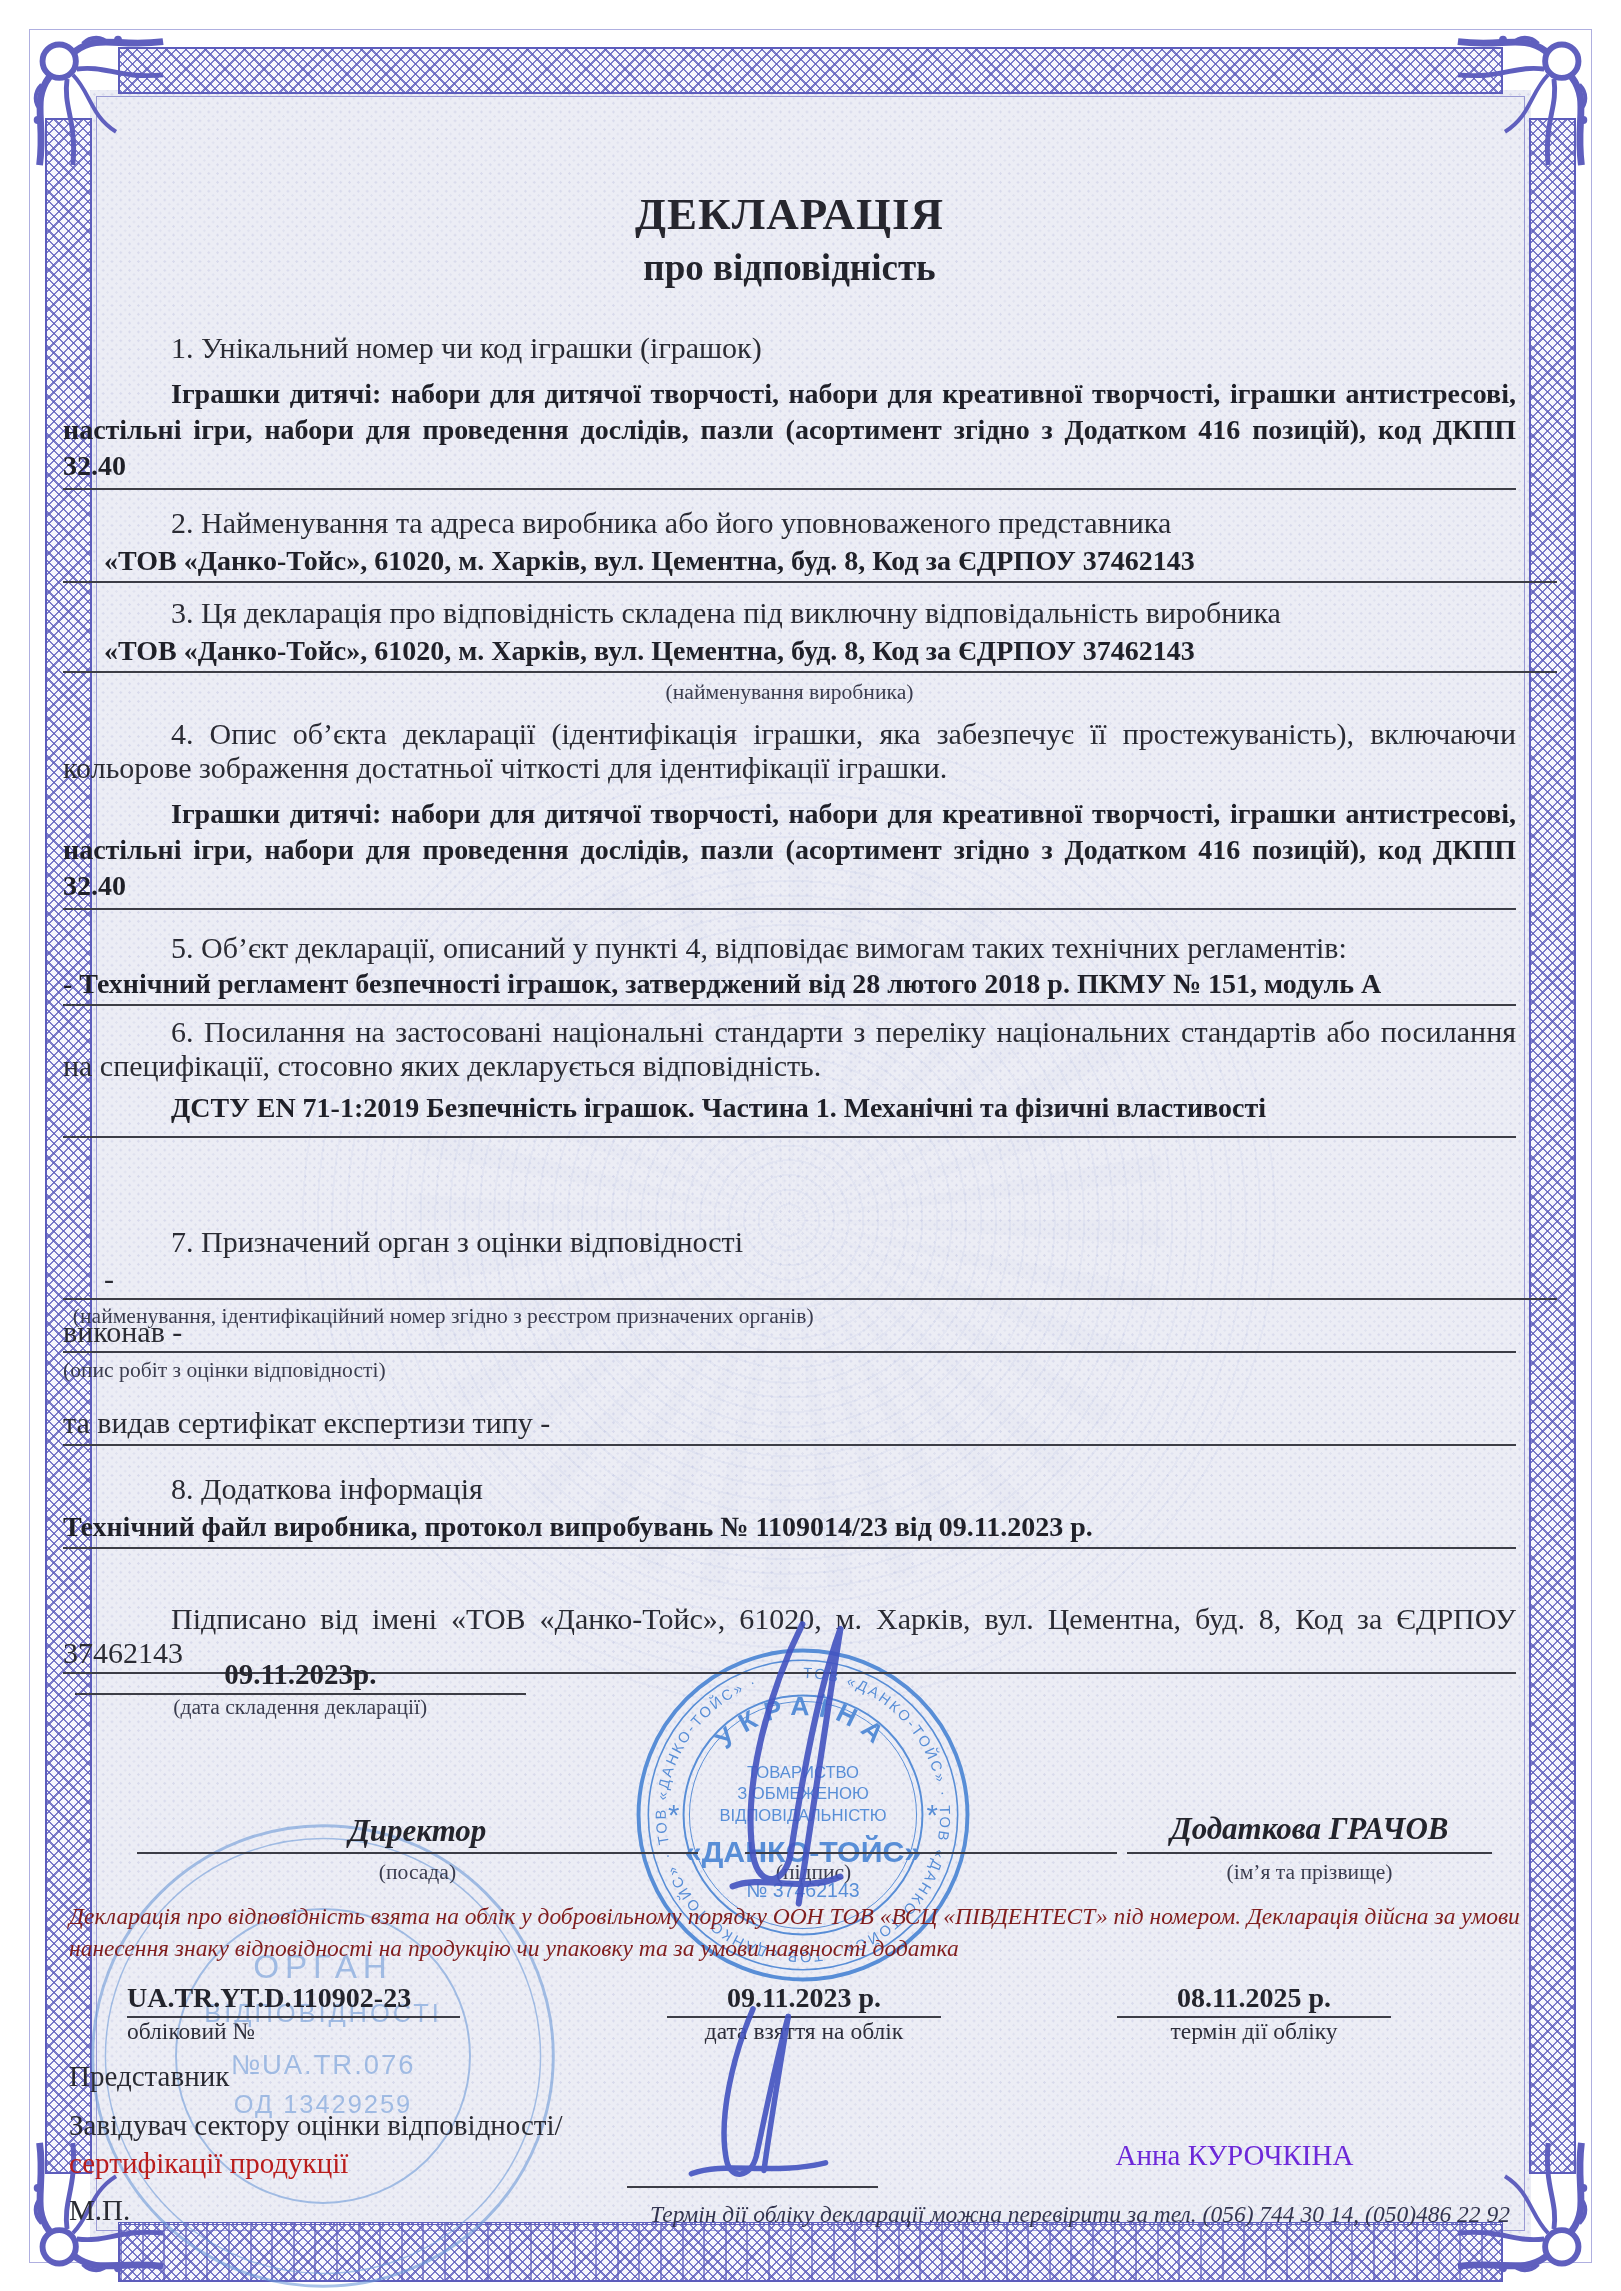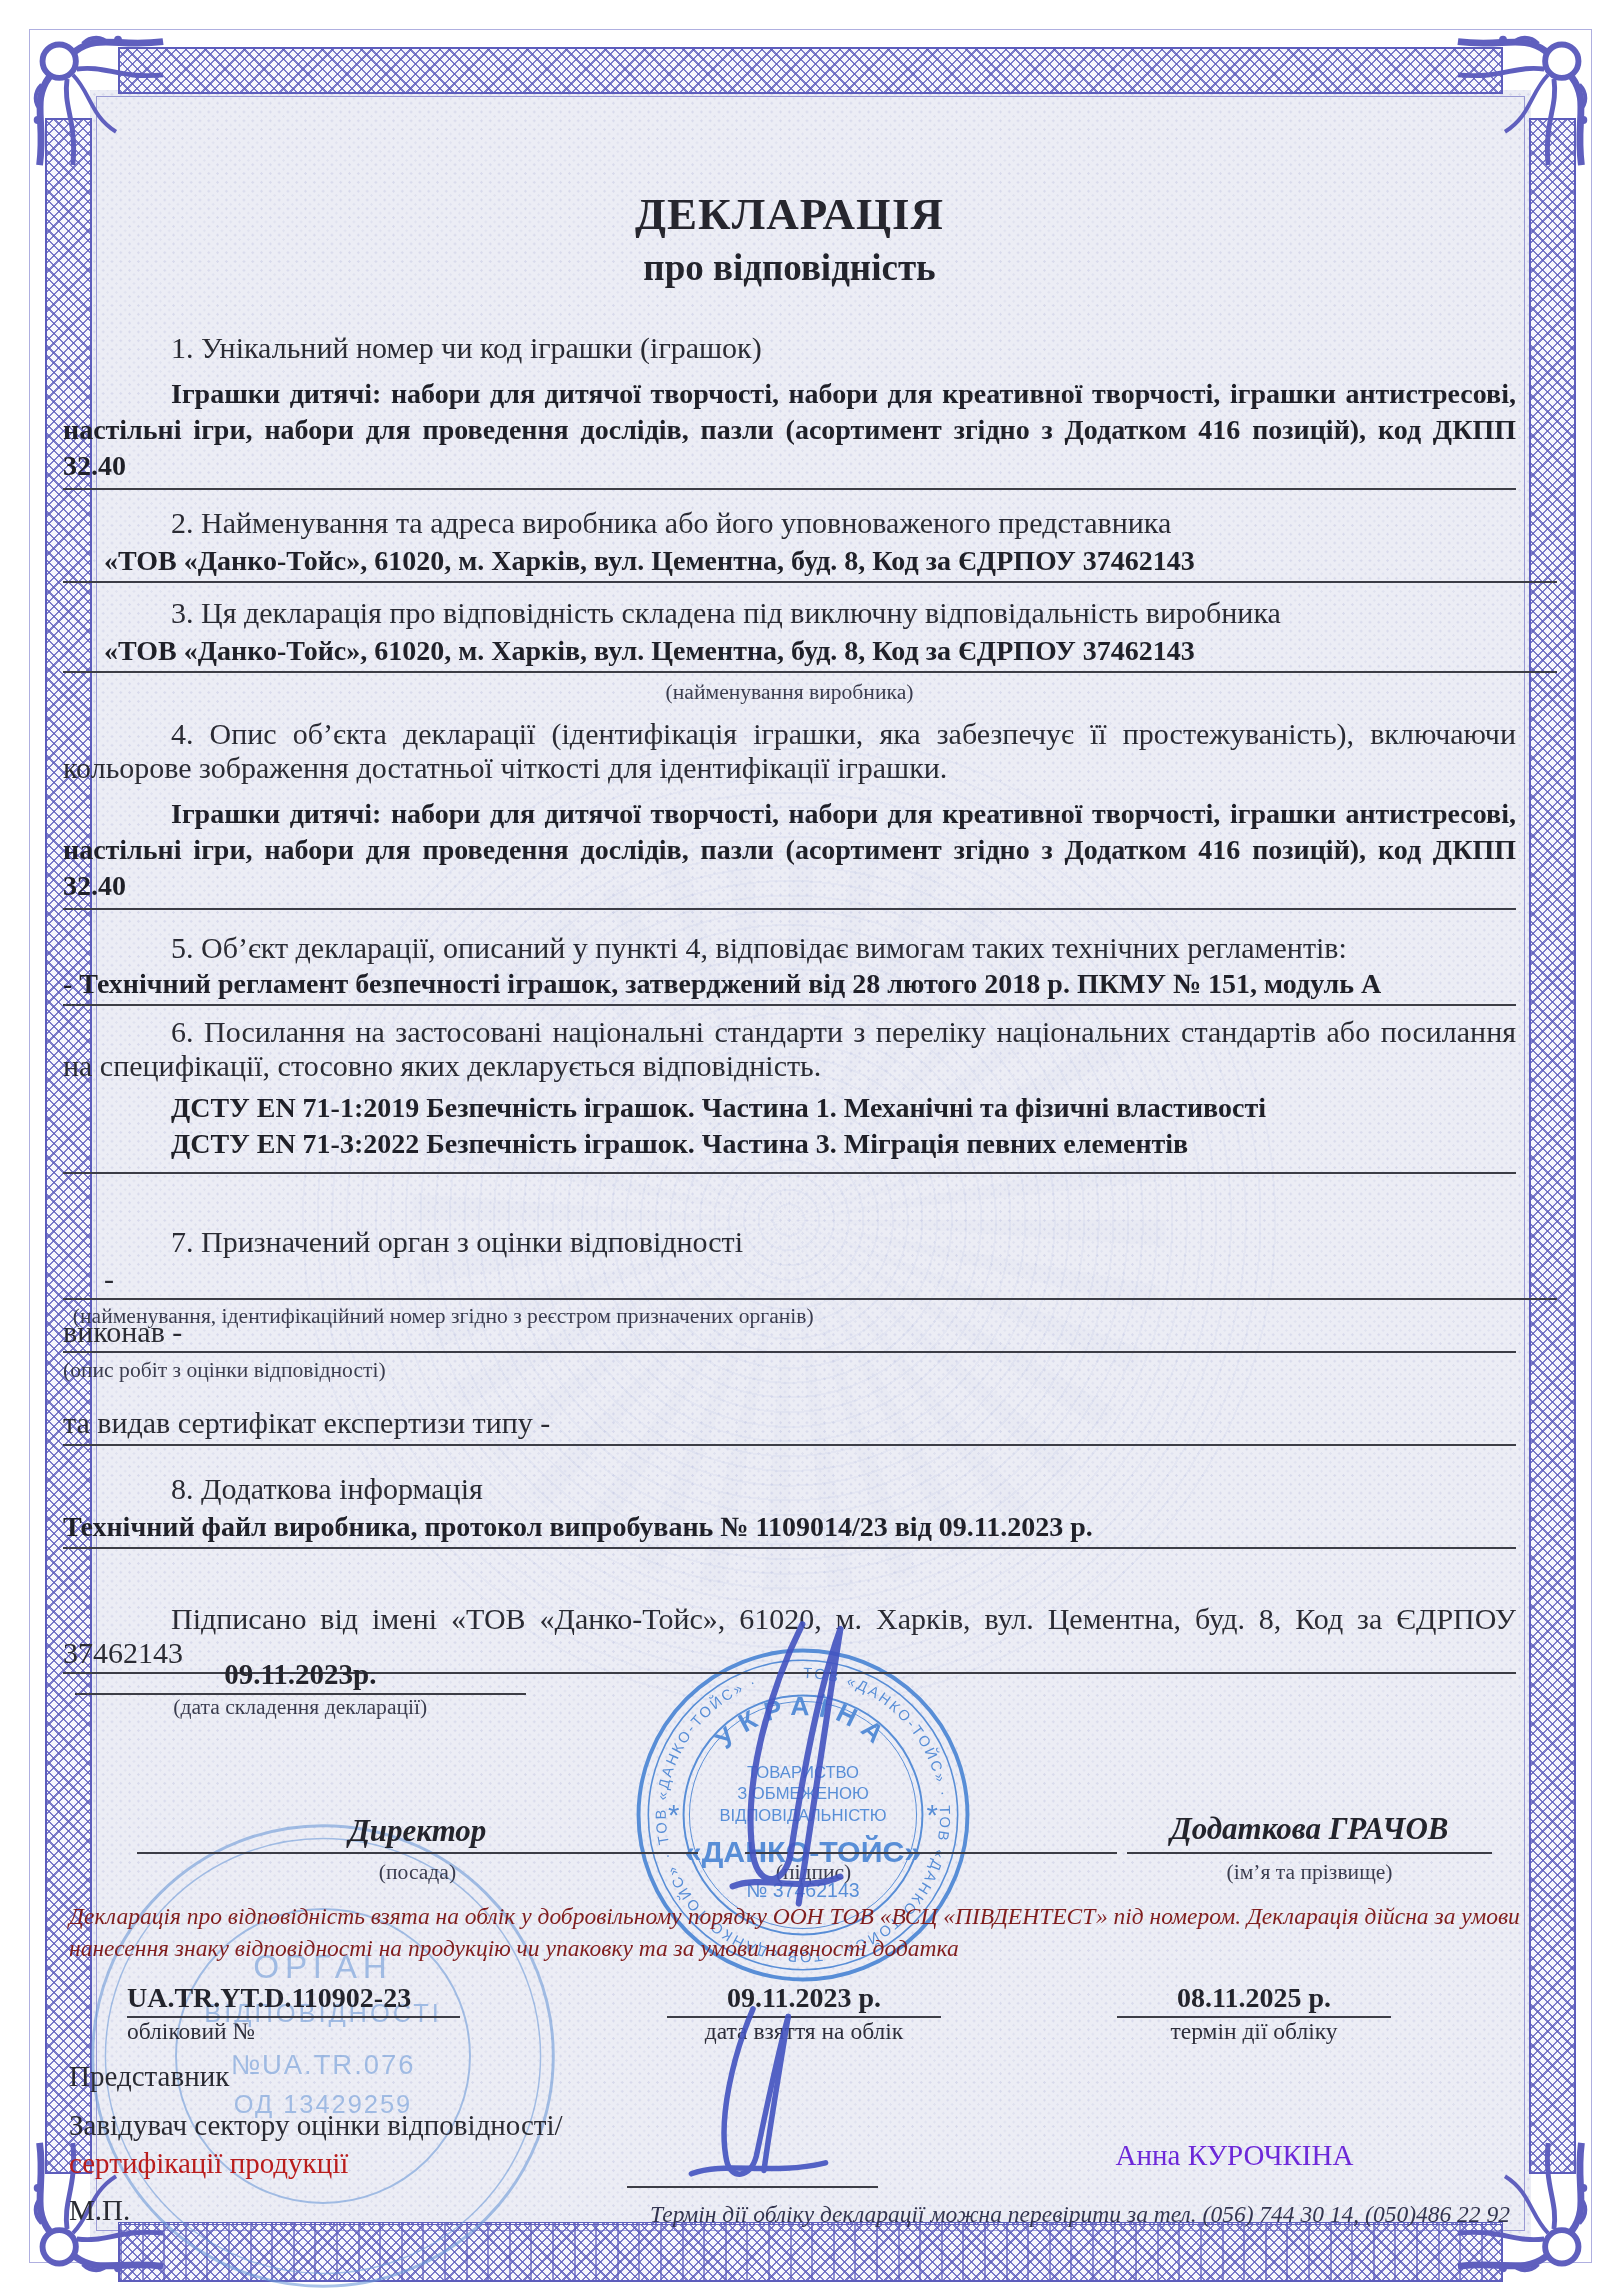--- a/index.html
+++ b/index.html
@@ -176,21 +176,20 @@
 
     <div class="abs h h2l" style="top:717px">4. Опис об’єкта декларації (ідентифікація іграшки, яка забезпечує її простежуваність), включаючи кольорове зображення достатньої чіткості для ідентифікації іграшки.</div>
     <div class="abs bold-par" style="top:796px">Іграшки дитячі: набори для дитячої творчості, набори для креативної творчості, іграшки антистресові, настільні ігри, набори для проведення дослідів, пазли (асортимент згідно з Додатком 416 позицій), код ДКПП 32.40</div>
 
     <div class="abs h" style="top:931px">5. Об’єкт декларації, описаний у пункті 4, відповідає вимогам таких технічних регламентів:</div>
     <div class="abs data-line" style="top:968px;padding-left:0;">- Технічний регламент безпечності іграшок, затверджений від 28 лютого 2018 р. ПКМУ № 151, модуль А</div>
 
     <div class="abs h h2l" style="top:1015px">6. Посилання на застосовані національні стандарти з переліку національних стандартів або посилання на специфікації, стосовно яких декларується відповідність.</div>
     <div class="abs std-wrap" style="top:1090px">
       <div class="std">ДСТУ EN 71-1:2019 Безпечність іграшок. Частина 1. Механічні та фізичні властивості</div>
-      <div class="std">ДСТУ EN 71-3:2022 Безпечність іграшок. Частина 3. Міграція певних елементів</div>
     </div>
 
     <div class="abs h" style="top:1225px">7. Призначений орган з оцінки відповідності</div>
     <div class="abs plain line-bottom" style="top:1262px;padding-left:41px;padding-bottom:2px;">-</div>
     <div class="abs caption" style="top:1304px;padding-left:9.8px;">(найменування, ідентифікаційний номер згідно з реєстром призначених органів)</div>
     <div class="abs plain line-bottom" style="top:1315px;padding-bottom:2px;">виконав -</div>
     <div class="abs caption" style="top:1358px">(опис робіт з оцінки відповідності)</div>
     <div class="abs plain line-bottom" style="top:1406px;padding-bottom:3.9px;">та видав сертифікат експертизи типу -</div>
 
     <div class="abs h" style="top:1472px">8. Додаткова інформація</div>

